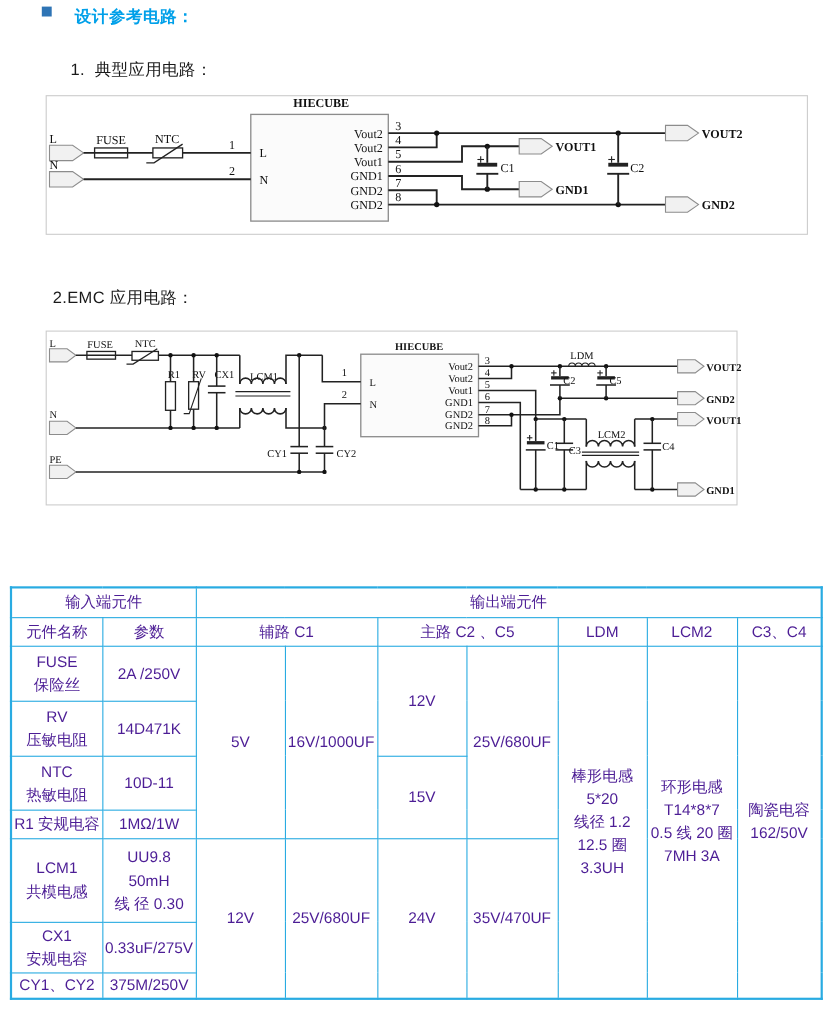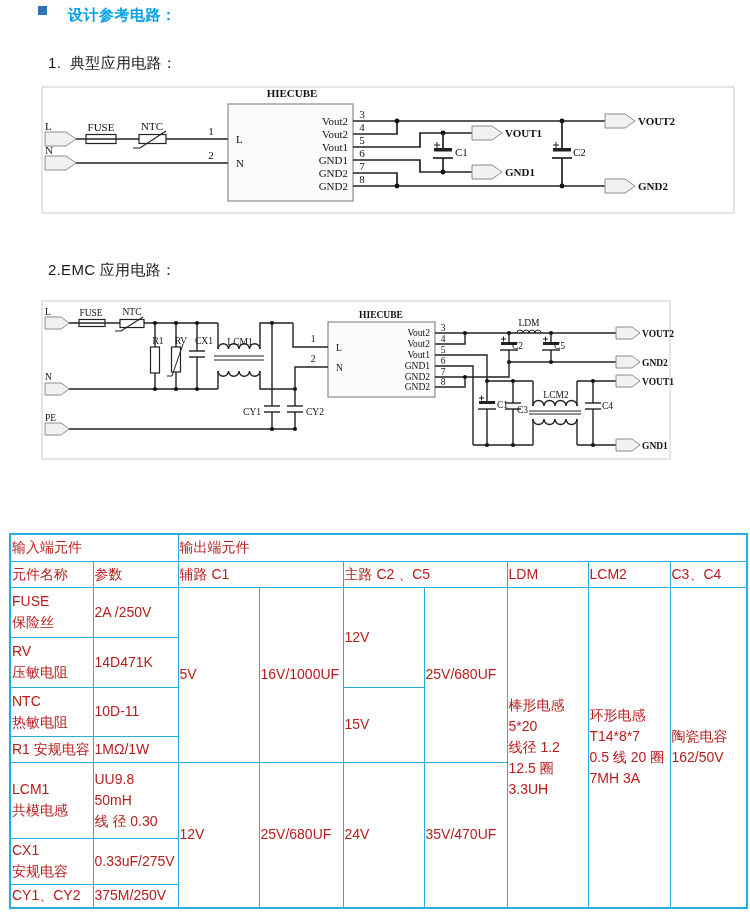--- a/index.html
+++ b/index.html
@@ -6,41 +6,41 @@
   body{
     width:750px;height:922px;background:#ffffff;position:relative;
     font-family:"Liberation Sans","DejaVu Sans",sans-serif;color:#111;
     overflow:hidden;
   }
   .abs{position:absolute;}
   .doc-title{left:38px;top:6px;display:flex;gap:21px;}
   .bullet{width:9px;height:9px;background:#2e74b5;display:inline-block;}
   .title-text{font-size:15px;font-weight:bold;color:#00a0e9;letter-spacing:.5px;white-space:pre;}
   .section-h{font-size:15px;color:#1a1a1a;white-space:pre;letter-spacing:.3px;}
-  #sec1{left:48px;top:54px;}
+  #sec1{left:64px;top:54px;}
   #sec2{left:48px;top:261px;}
   svg text{user-select:none;}
   .t11{font:11px "Liberation Serif","DejaVu Serif",serif;fill:#111;}
   .t11b{font:bold 11px "Liberation Serif","DejaVu Serif",serif;fill:#111;}
   .t9{font:9.5px "Liberation Serif","DejaVu Serif",serif;fill:#111;}
   .t9b{font:bold 9.5px "Liberation Serif","DejaVu Serif",serif;fill:#111;}
   .wire{stroke:#222;stroke-width:1.7;fill:none;}
   .wire2{stroke:#222;stroke-width:1.4;fill:none;}
   .sym{stroke:#222;stroke-width:1.2;fill:none;}
   .symf{stroke:#222;stroke-width:1.2;fill:#ffffff;}
   .thin{stroke:#222;stroke-width:1;fill:none;}
   .bar{fill:#222;stroke:none;}
   .dot{fill:#111;stroke:none;}
   .gbox{fill:none;stroke:#cccccc;stroke-width:1;}
   .mod{fill:#fbfbfb;stroke:#8c8c8c;stroke-width:1.2;}
   .pent{fill:#f1f1f1;stroke:#8c8c8c;stroke-width:1;}
   
   .tablewrap{left:9px;top:533px;}
   table.tbl{border-collapse:collapse;table-layout:fixed;width:737px;
-    font-size:14px;color:#b91c1c;text-align:left;border:2px solid #29abe2;}
+    font-size:14px;color:#4c1d95;text-align:center;border:2px solid #29abe2;}
   table.tbl td{border:1px solid #29abe2;padding:0 1px;vertical-align:middle;
     white-space:pre-line;line-height:1.5;overflow:hidden;}
 </style>
 </head>
 <body>
 
 <svg class="abs" style="left:0;top:0;" width="750" height="470" viewBox="0 0 750 470">
 
   <g>
     <rect class="gbox" x="42" y="87" width="692" height="126"></rect>

